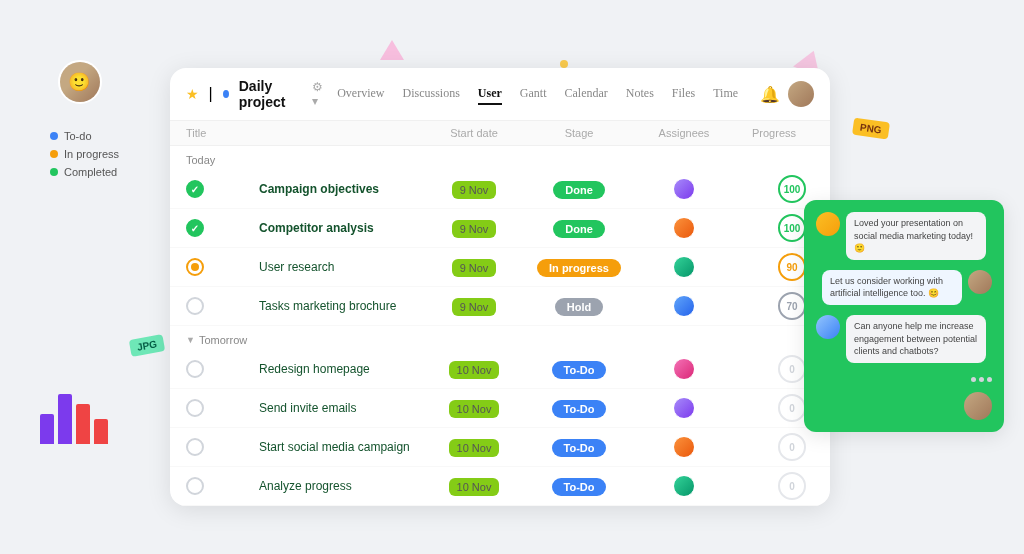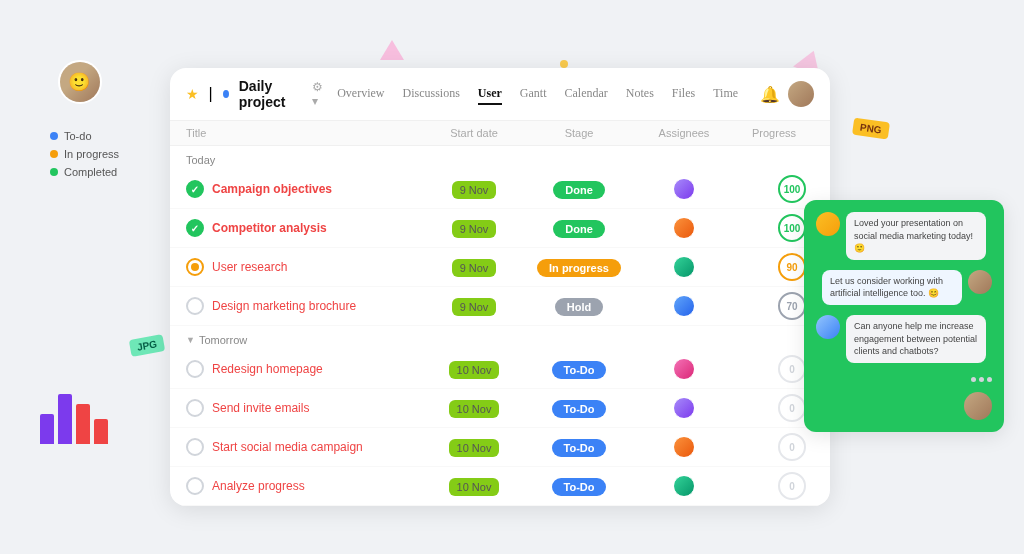--- a/index.html
+++ b/index.html
@@ -254,22 +254,23 @@
       content: '';
       width: 8px; height: 8px;
       border-radius: 50%;
       background: #f59e0b;
     }
     .task-check.hold {
       border-color: #d1d5db;
     }
     .task-title {
       font-size: 12px;
-      color: #ef4444;
+      color: #14532d;
       font-weight: 500;
+      margin-left: 47px;
     }
     .task-title.done-text {
       font-weight: 600;
     }
 
     .date-badge {
       background: #84cc16;
       border-radius: 6px;
       padding: 3px 8px;
       font-size: 11px;
@@ -516,21 +517,21 @@
         <div class="assignee-avatar av3"></div>
       </div>
       <div class="progress-cell">
         <div class="progress-circle pc-90">90</div>
       </div>
     </div>
 
     <div class="task-row">
       <div class="task-title-cell">
         <div class="task-check hold"></div>
-        <span class="task-title">Design marketing brochure</span>
+        <span class="task-title">Tasks marketing brochure</span>
       </div>
       <div style="text-align:center">
         <span class="date-badge">9 Nov</span>
       </div>
       <div style="text-align:center">
         <span class="stage-badge stage-hold">Hold</span>
       </div>
       <div class="assignee-cell">
         <div class="assignee-avatar av4"></div>
       </div>

